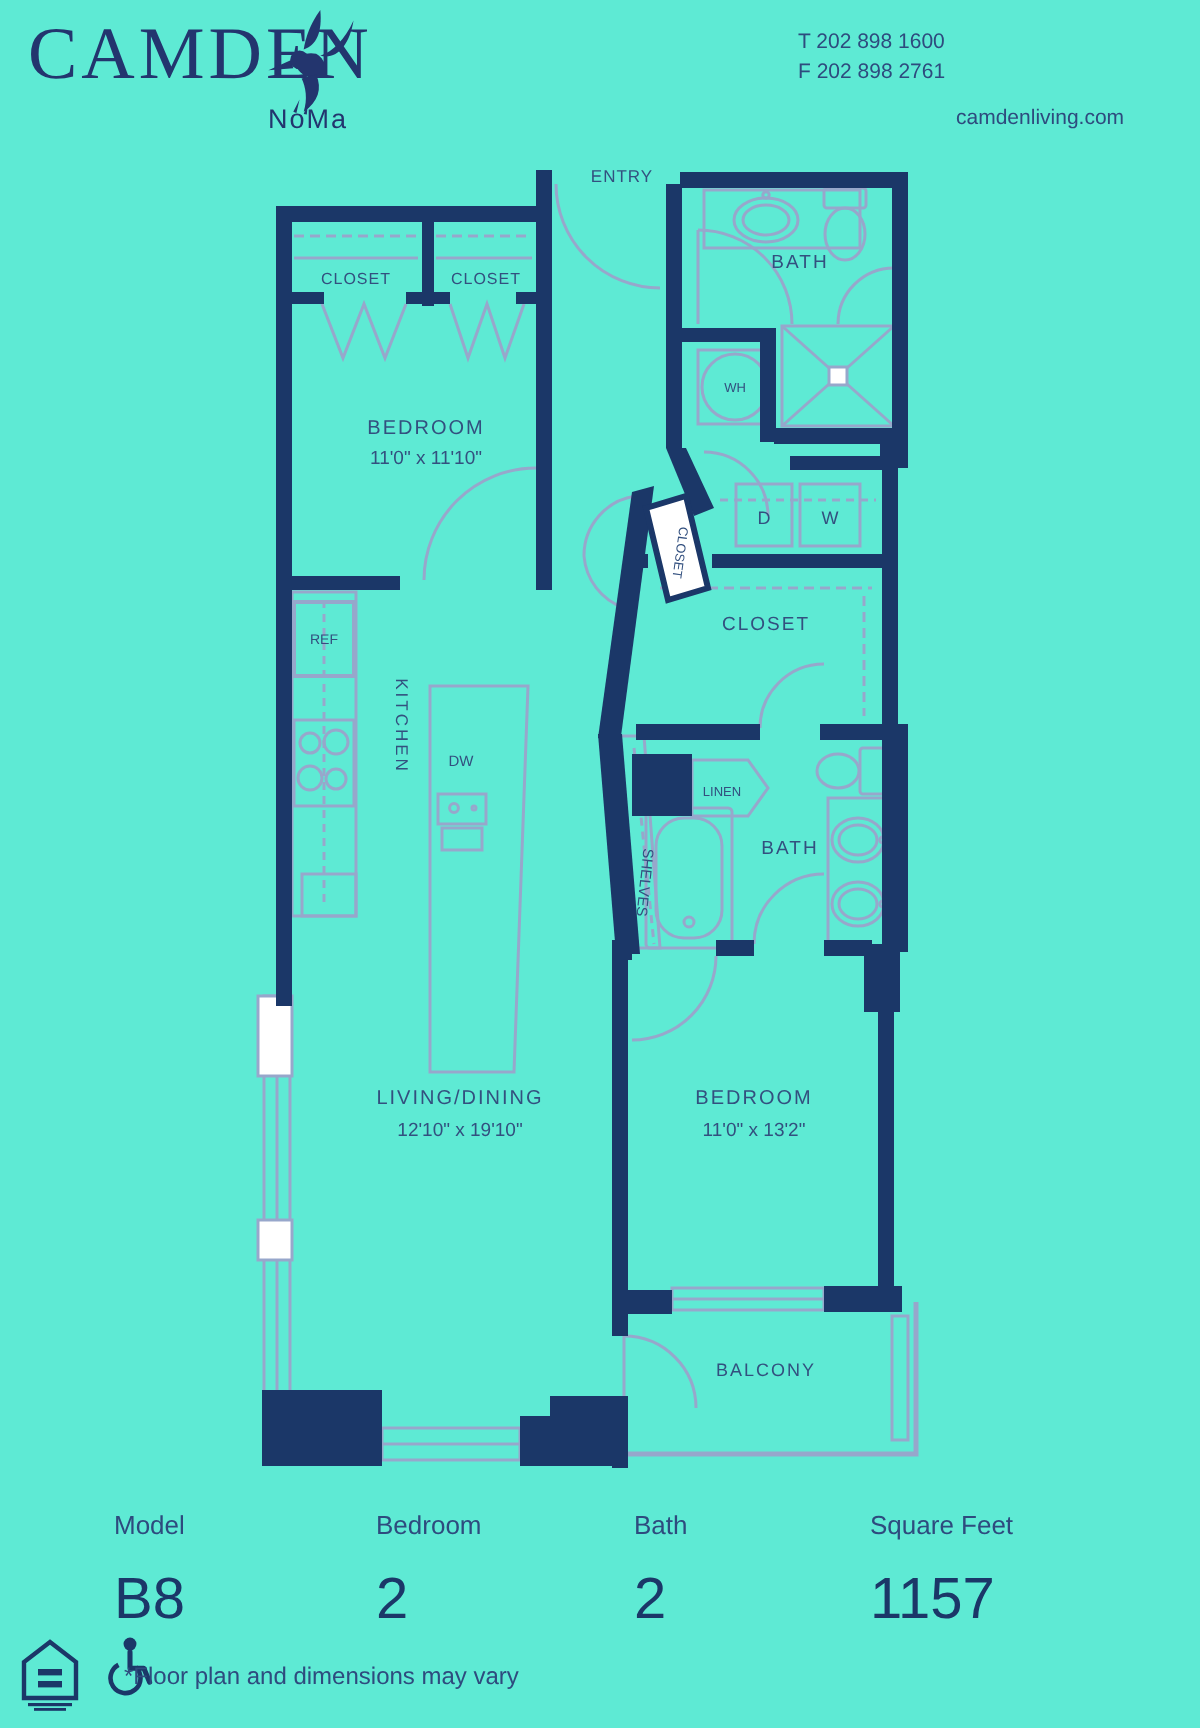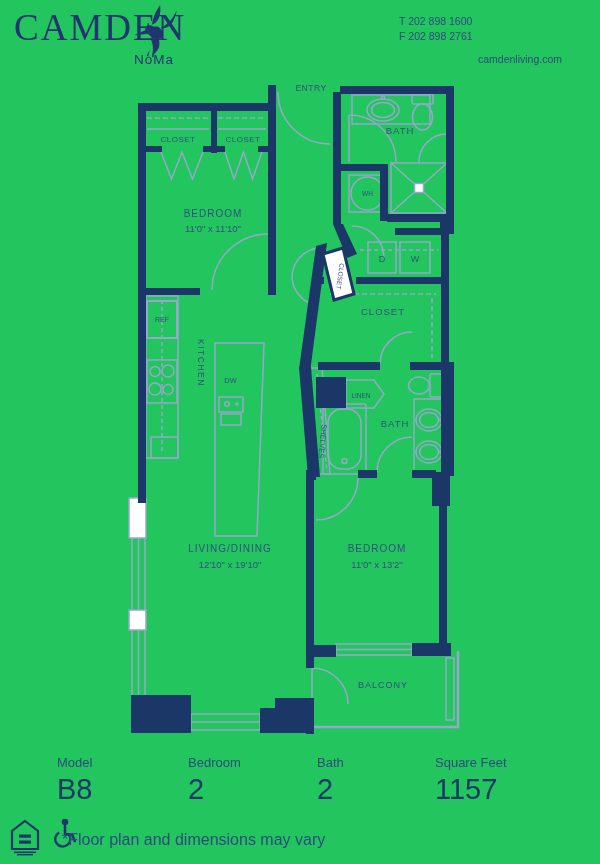--- a/index.html
+++ b/index.html
@@ -1,37 +1,37 @@
 <!DOCTYPE html>
 <html><head>
 <meta charset="utf-8">
 <style>
   html,body{margin:0;padding:0;background:#fff;}
-  .page{position:relative;width:600px;height:864px;background:#22c55e;overflow:hidden;
+  .page{position:relative;width:600px;height:864px;background:#5eead4;overflow:hidden;
         font-family:"Liberation Sans",sans-serif;color:#2e4b7e;}
   
   .brand{position:absolute;left:14px;top:8px;width:190px;}
   .wordmark{font-family:"Liberation Serif",serif;font-size:37px;letter-spacing:2px;
             color:#23356e;line-height:40px;}
   .bird{position:absolute;left:118px;top:-4px;}
   .community{position:absolute;left:0;top:44px;width:160px;text-align:right;
              font-size:13.5px;letter-spacing:1px;color:#23356e;}
   .contact{position:absolute;left:355px;top:14px;font-size:10.5px;line-height:15px;color:#2e4b7e;margin-left:44px;}
   .address{position:absolute;left:478px;top:14px;font-size:10.5px;line-height:15px;color:#2e4b7e;}
   .website{position:absolute;left:478px;top:53px;font-size:10.5px;color:#2e4b7e;}
   
   svg.plan{position:absolute;left:0;top:0;}
   
   .summary-col{position:absolute;width:130px;text-align:left;}
   .summary-label{font-size:13px;color:#2e4b7e;}
-  .summary-value{font-size:29px;color:#1b3768;margin-top:3px;}
+  .summary-value{font-size:29px;color:#1b3768;margin-top:14px;}
   .col1{left:57px;top:755px;} .col2{left:188px;top:755px;}
   .col3{left:317px;top:755px;} .col4{left:435px;top:755px;}
   .legal-icons{position:absolute;left:8px;top:818px;}
-  .disclaimer{position:absolute;left:62px;top:831px;font-size:16px;color:#2e4b7e;}
+  .disclaimer{position:absolute;left:62px;top:831px;font-size:12px;color:#2e4b7e;}
 </style>
 </head>
 <body>
 
 <div class="page">
 
   <div class="brand">
     <div class="wordmark">CAMDEN</div>
     <svg class="bird" width="48" height="54" viewBox="0 0 44 52">
       <g fill="#23356e">

